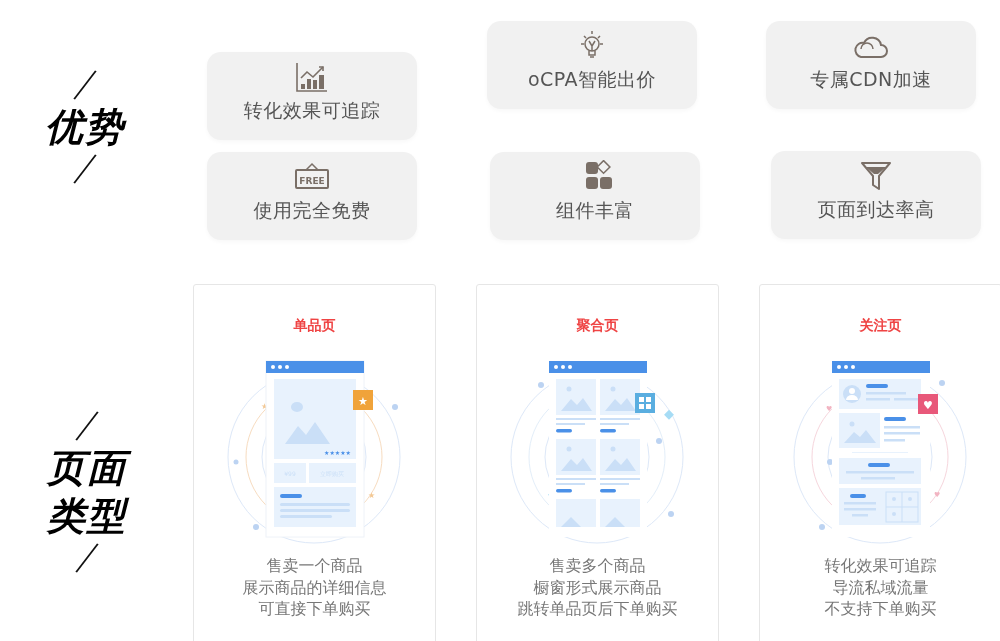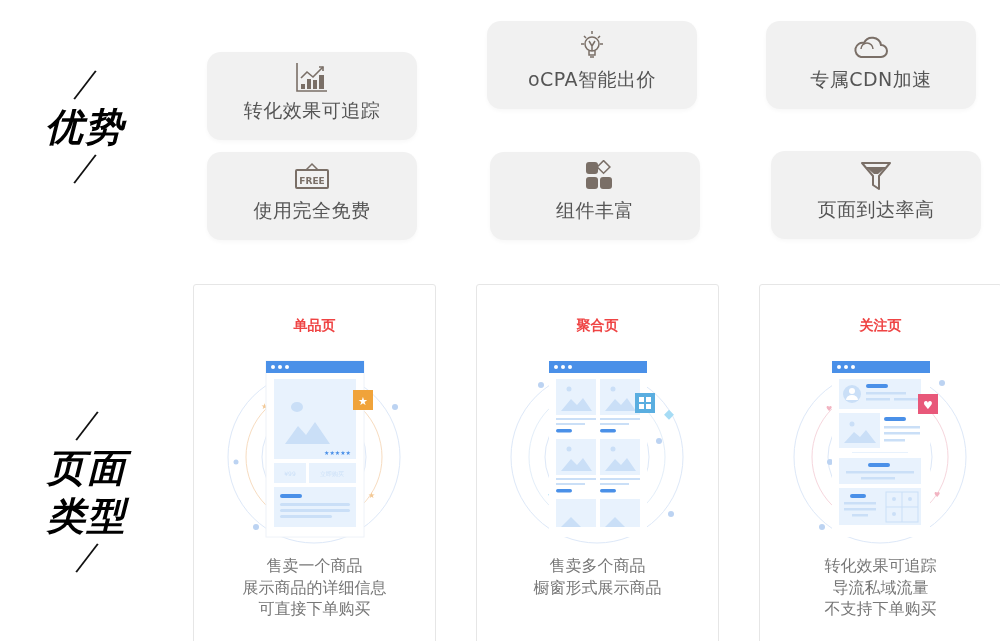--- a/index.html
+++ b/index.html
@@ -173,20 +173,21 @@
     <g fill="#fff">
         <rect x="150" y="50" width="5" height="5"></rect>
         <rect x="157" y="50" width="5" height="5"></rect>
         <rect x="150" y="57" width="5" height="5"></rect>
         <rect x="157" y="57" width="5" height="5"></rect>
       </g>
   </svg>
   <div class="desc">
     <div>售卖多个商品</div>
     <div>橱窗形式展示商品</div>
+    <div>跳转单品页后下单购买</div>
   </div>
 </div>
 
 <div class="card" style="left:759px;">
   <div class="ctitle">关注页</div>
   <svg class="illus" viewBox="0 0 218 200">
     <circle cx="108" cy="110" r="86" fill="none" stroke="#dde8f8"></circle>
       <circle cx="108" cy="110" r="68" fill="none" stroke="#f6d6dd"></circle>
       <circle cx="108" cy="110" r="52" fill="none" stroke="#dde8f8"></circle>
     <circle cx="170" cy="36" r="3" fill="#bcd3f2"></circle>

